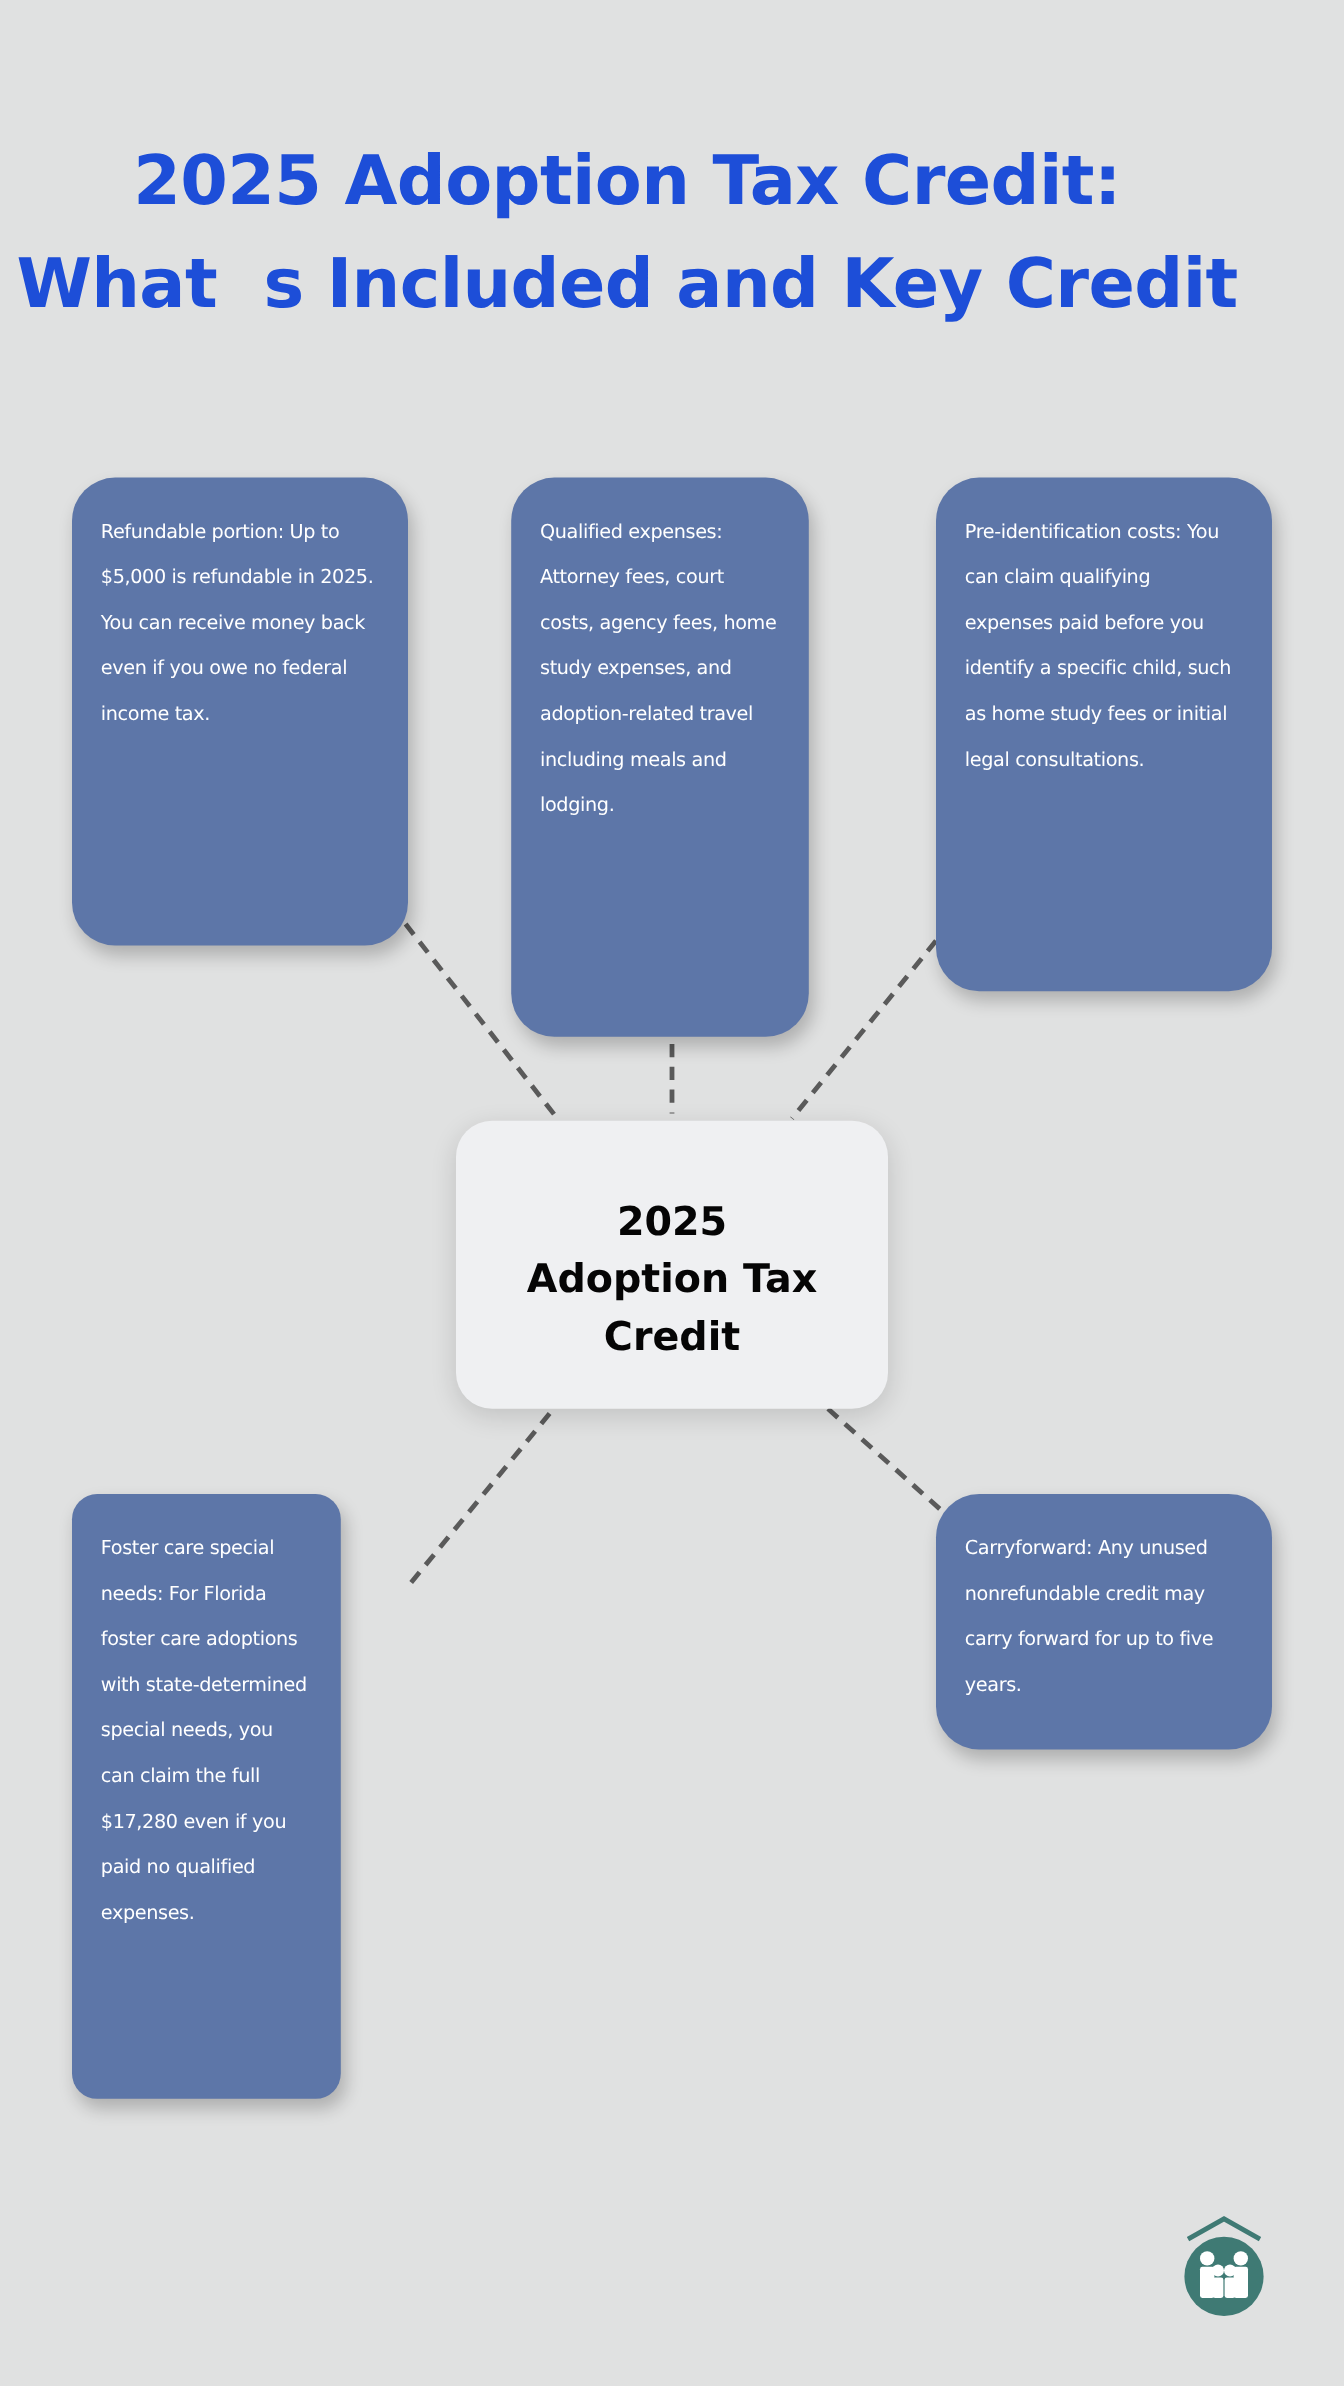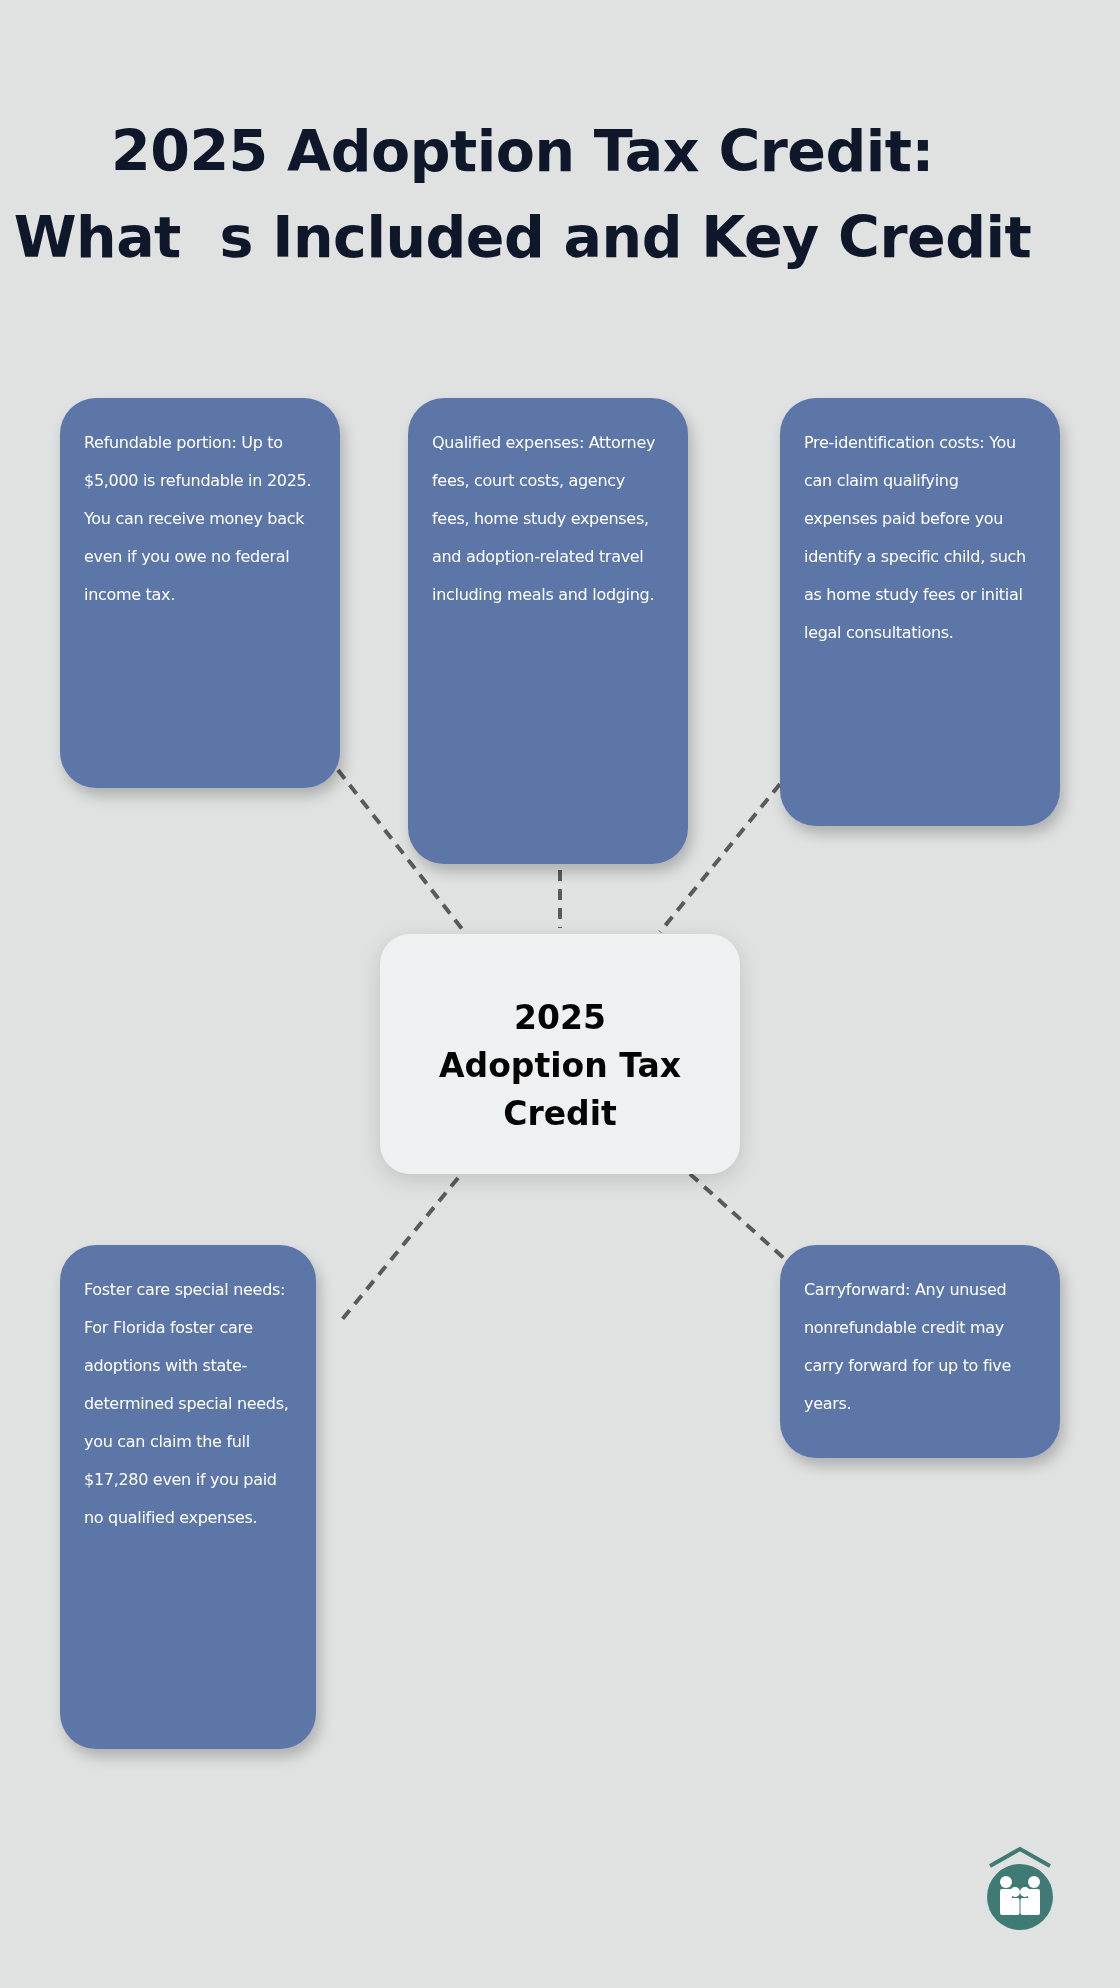--- a/index.html
+++ b/index.html
@@ -5,21 +5,21 @@
   html, body { margin: 0; padding: 0; }
   body {
     width: 1120px; height: 1988px;
     background: #e0e1e1;
     position: relative;
     overflow: hidden;
     font-family: "DejaVu Sans", "Liberation Sans", sans-serif;
   }
   .title {
     position: absolute; left: 0; top: 108px; width: 1045px;
-    text-align: center; color: #0f172a;
+    text-align: center; color: #1d4ed8;
     font-weight: bold; font-size: 57px; line-height: 86px;
     letter-spacing: -0.5px;
   }
   .title span { display: block; white-space: pre; }
   svg.connectors { position: absolute; left: 0; top: 0; }
   .card {
     position: absolute;
     background: #5d76a8;
     border-radius: 36px;
     box-shadow: 4px 8px 14px rgba(0,0,0,0.22);
@@ -54,29 +54,29 @@
     <line x1="780" y1="784" x2="660" y2="932"></line>
     <line x1="458" y1="1178" x2="340" y2="1322"></line>
     <line x1="690" y1="1174" x2="786" y2="1260"></line>
   </g>
 </svg>
 
 <div class="card" style="left:60px; top:398px; width:280px; height:390px;">
   <span>Refundable portion: Up to $5,000 is refundable in 2025. You can receive money back even if you owe no federal income tax.</span>
 </div>
 
-<div class="card" style="left:408px; top:398px; width:280px; height:466px;">
+<div class="card" style="left:426px; top:398px; width:248px; height:466px;">
   <span>Qualified expenses: Attorney fees, court costs, agency fees, home study expenses, and adoption-related travel including meals and lodging.</span>
 </div>
 
 <div class="card" style="left:780px; top:398px; width:280px; height:428px;">
   <span>Pre-identification costs: You can claim qualifying expenses paid before you identify a specific child, such as home study fees or initial legal consultations.</span>
 </div>
 
-<div class="card" style="left:60px; top:1245px; width:256px; height:504px;">
+<div class="card" style="left:60px; top:1245px; width:224px; height:504px;border-radius:21px;">
   <span>Foster care special needs: For Florida foster care adoptions with state-determined special needs, you can claim the full $17,280 even if you paid no qualified expenses.</span>
 </div>
 
 <div class="card" style="left:780px; top:1245px; width:280px; height:213px;">
   <span>Carryforward: Any unused nonrefundable credit may carry forward for up to five years.</span>
 </div>
 
 <div class="center">
   <span style="width:270px;margin-top:23px;">2025 Adoption Tax Credit</span>
 </div>

